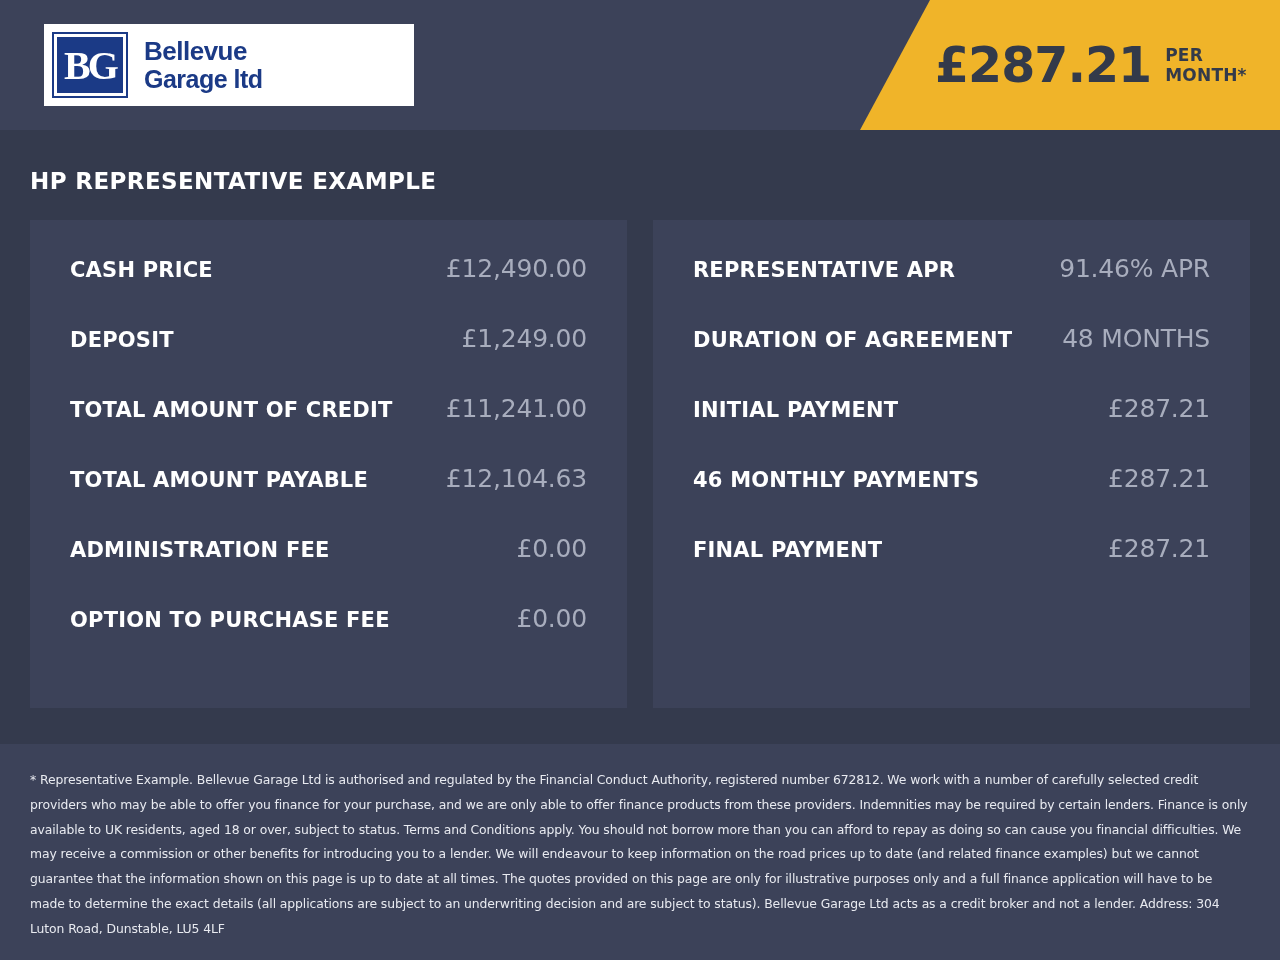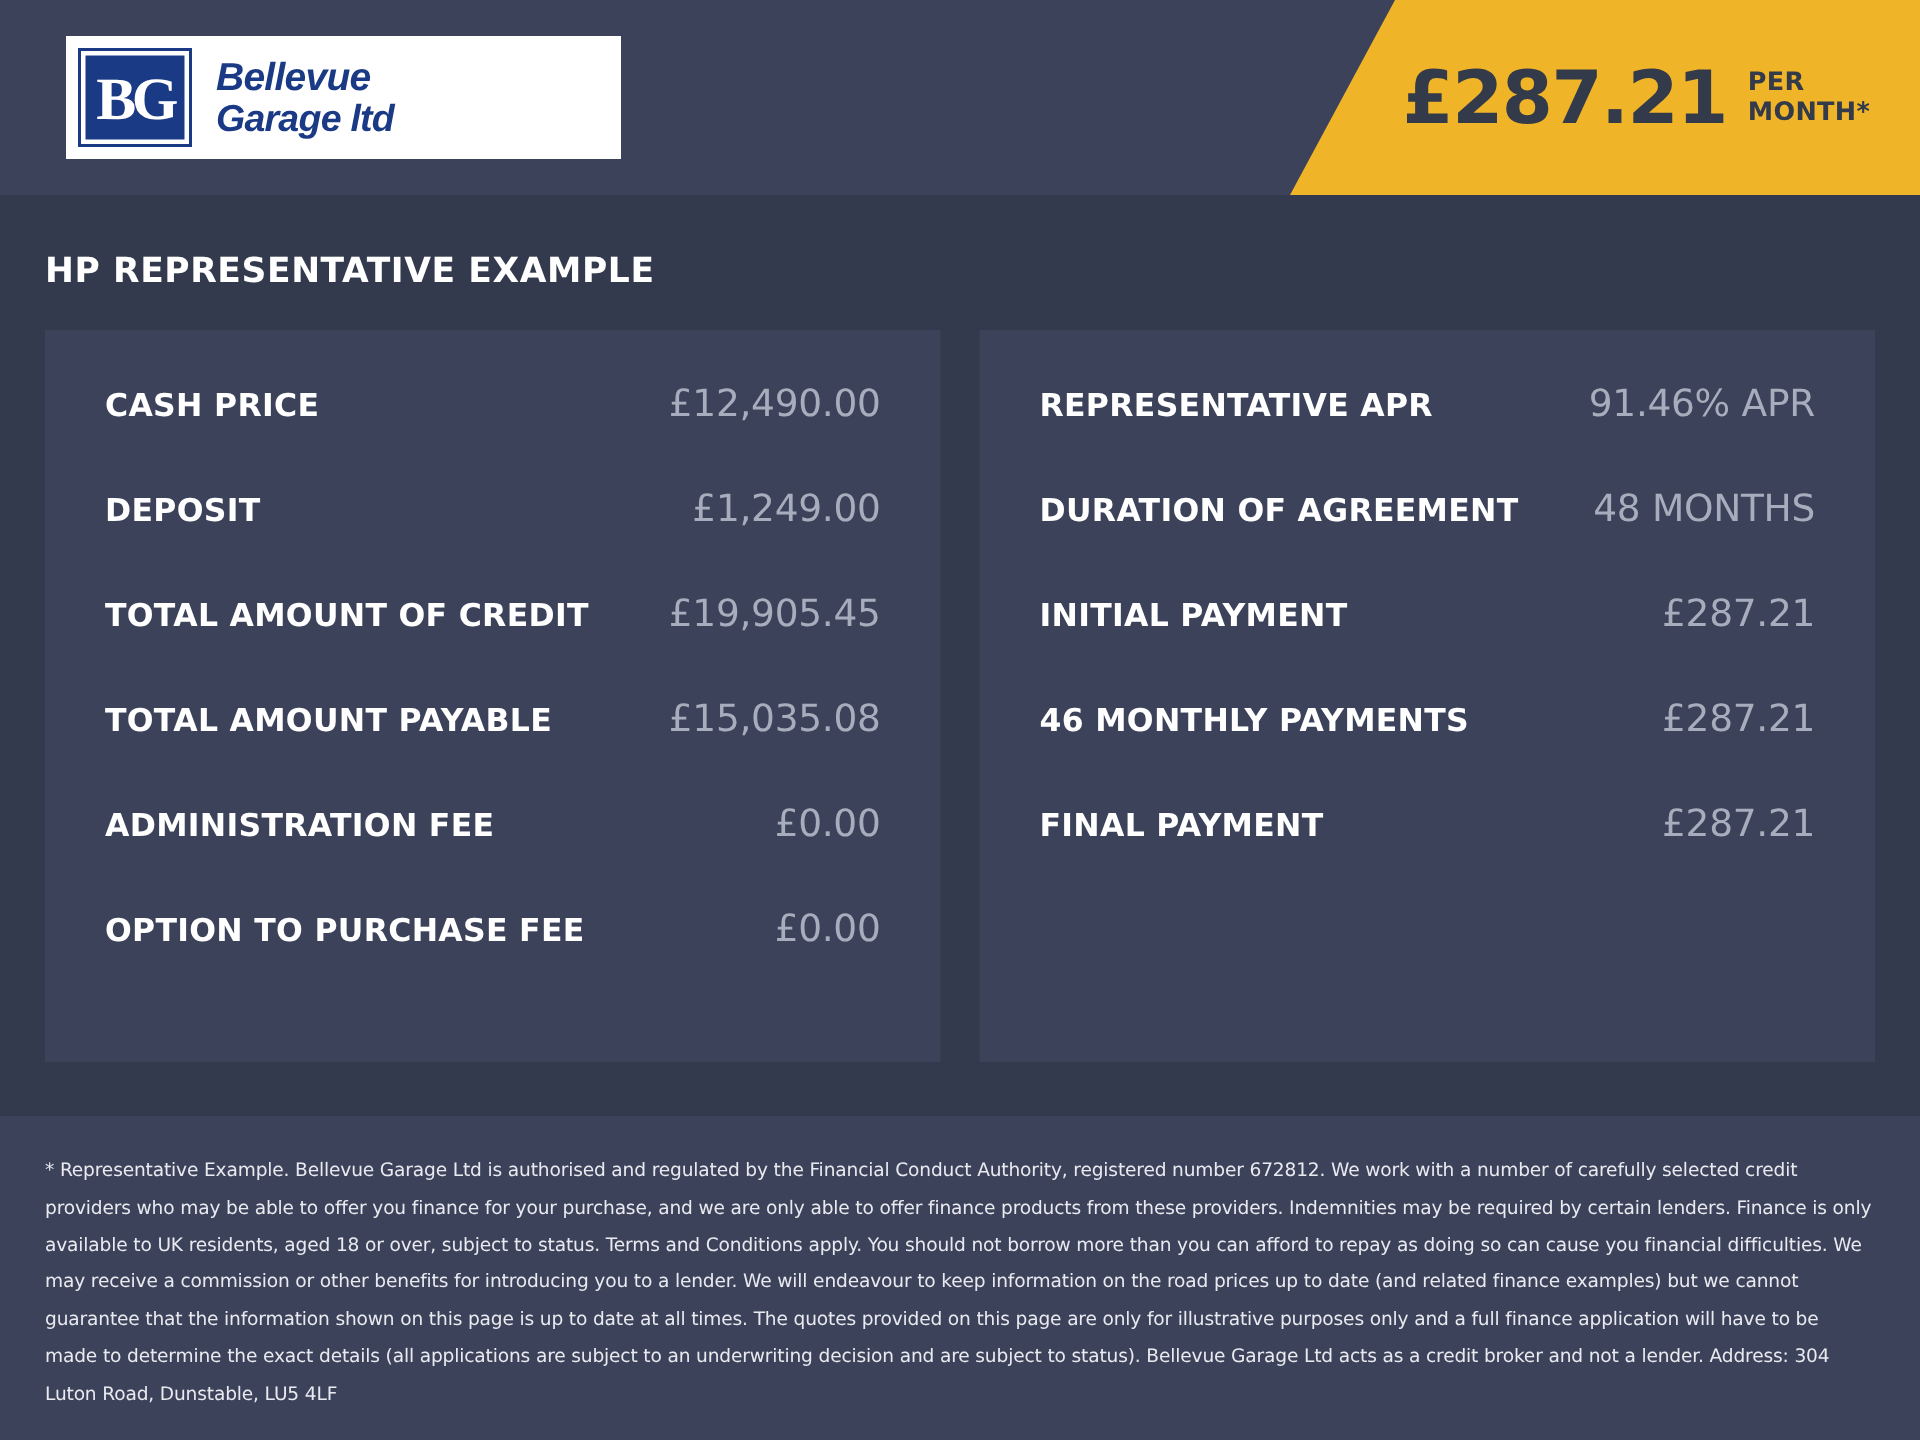--- a/index.html
+++ b/index.html
@@ -46,21 +46,20 @@
     outline: 2px solid #1b3a86;
   }
   .logo-text {
     margin-left: 18px;
     color: #1b3a86;
     font-family: "Liberation Sans", sans-serif;
     font-weight: bold;
     line-height: 1.08;
     font-size: 26px;
     letter-spacing: -0.5px;
-    font-style: italic;
   }
   .logo-text .l2 { font-size: 25px; }
 
   .price-banner {
     position: absolute;
     right: 0; top: 0;
     width: 420px; height: 130px;
     background: #f0b429;
     clip-path: polygon(70px 0, 420px 0, 420px 130px, 0 130px);
     display: flex;
@@ -172,25 +171,25 @@
       <div class="row">
         <span class="row-label">CASH PRICE</span>
         <span class="row-value">£12,490.00</span>
       </div>
       <div class="row">
         <span class="row-label">DEPOSIT</span>
         <span class="row-value">£1,249.00</span>
       </div>
       <div class="row">
         <span class="row-label">TOTAL AMOUNT OF CREDIT</span>
-        <span class="row-value">£19,905.45</span>
+        <span class="row-value">£11,241.00</span>
       </div>
       <div class="row">
         <span class="row-label">TOTAL AMOUNT PAYABLE</span>
-        <span class="row-value">£15,035.08</span>
+        <span class="row-value">£12,104.63</span>
       </div>
       <div class="row">
         <span class="row-label">ADMINISTRATION FEE</span>
         <span class="row-value">£0.00</span>
       </div>
       <div class="row">
         <span class="row-label">OPTION TO PURCHASE FEE</span>
         <span class="row-value">£0.00</span>
       </div>
     </div>

